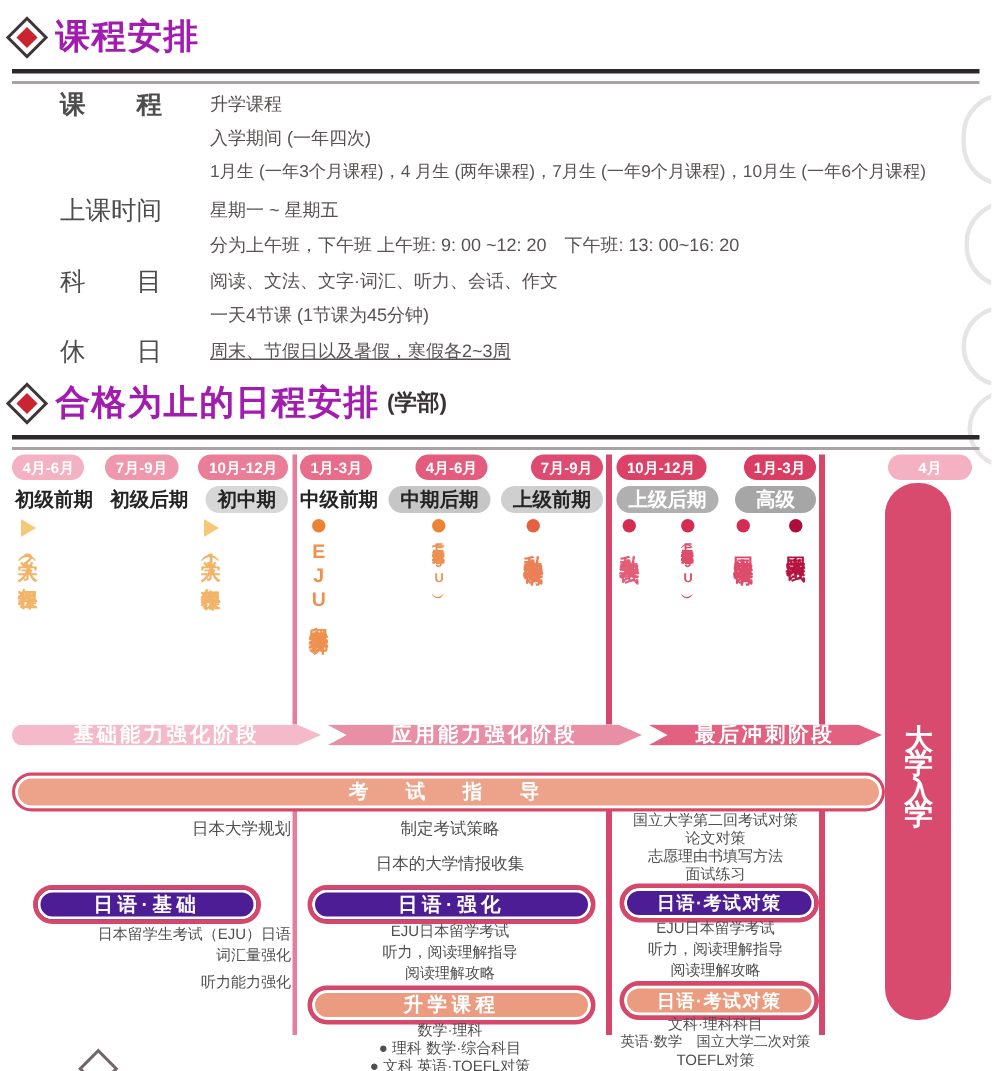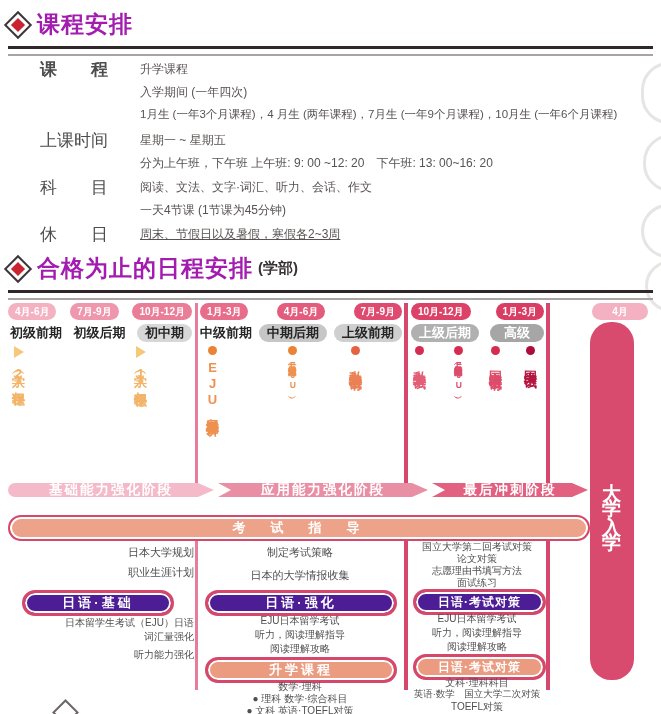--- a/index.html
+++ b/index.html
@@ -195,21 +195,20 @@
   <div class="phase ph2" style="left:218px;width:210px;">
     <span>应用能力强化阶段</span>
   </div>
   <div class="phase ph3" style="left:432px;width:156px;">
     <span>最后冲刺阶段</span>
   </div>
 
   <div class="band">考　试　指　导</div>
 
   <div class="ct w1" style="top:545px;">日本大学规划</div>
-  <div class="ct w1" style="top:565px;">职业生涯计划</div>
   <div class="bigpill bp-pink" style="left:22px;top:590px;width:146px;">日语·基础</div>
   <div class="ct w1 s10" style="top:616px;">日本留学生考试（EJU）日语</div>
   <div class="ct w1 s10" style="top:630px;">词汇量强化</div>
   <div class="ct w1 s10" style="top:648px;">听力能力强化</div>
 
   <div class="ct w2" style="top:545px;">制定考试策略</div>
   <div class="ct w2" style="top:568px;">日本的大学情报收集</div>
   <div class="bigpill bp-pink" style="left:205px;top:590px;width:186px;">日语·强化</div>
   <div class="ct w2 s10" style="top:614px;">EJU日本留学考试</div>
   <div class="ct w2 s10" style="top:628px;">听力，阅读理解指导</div>

